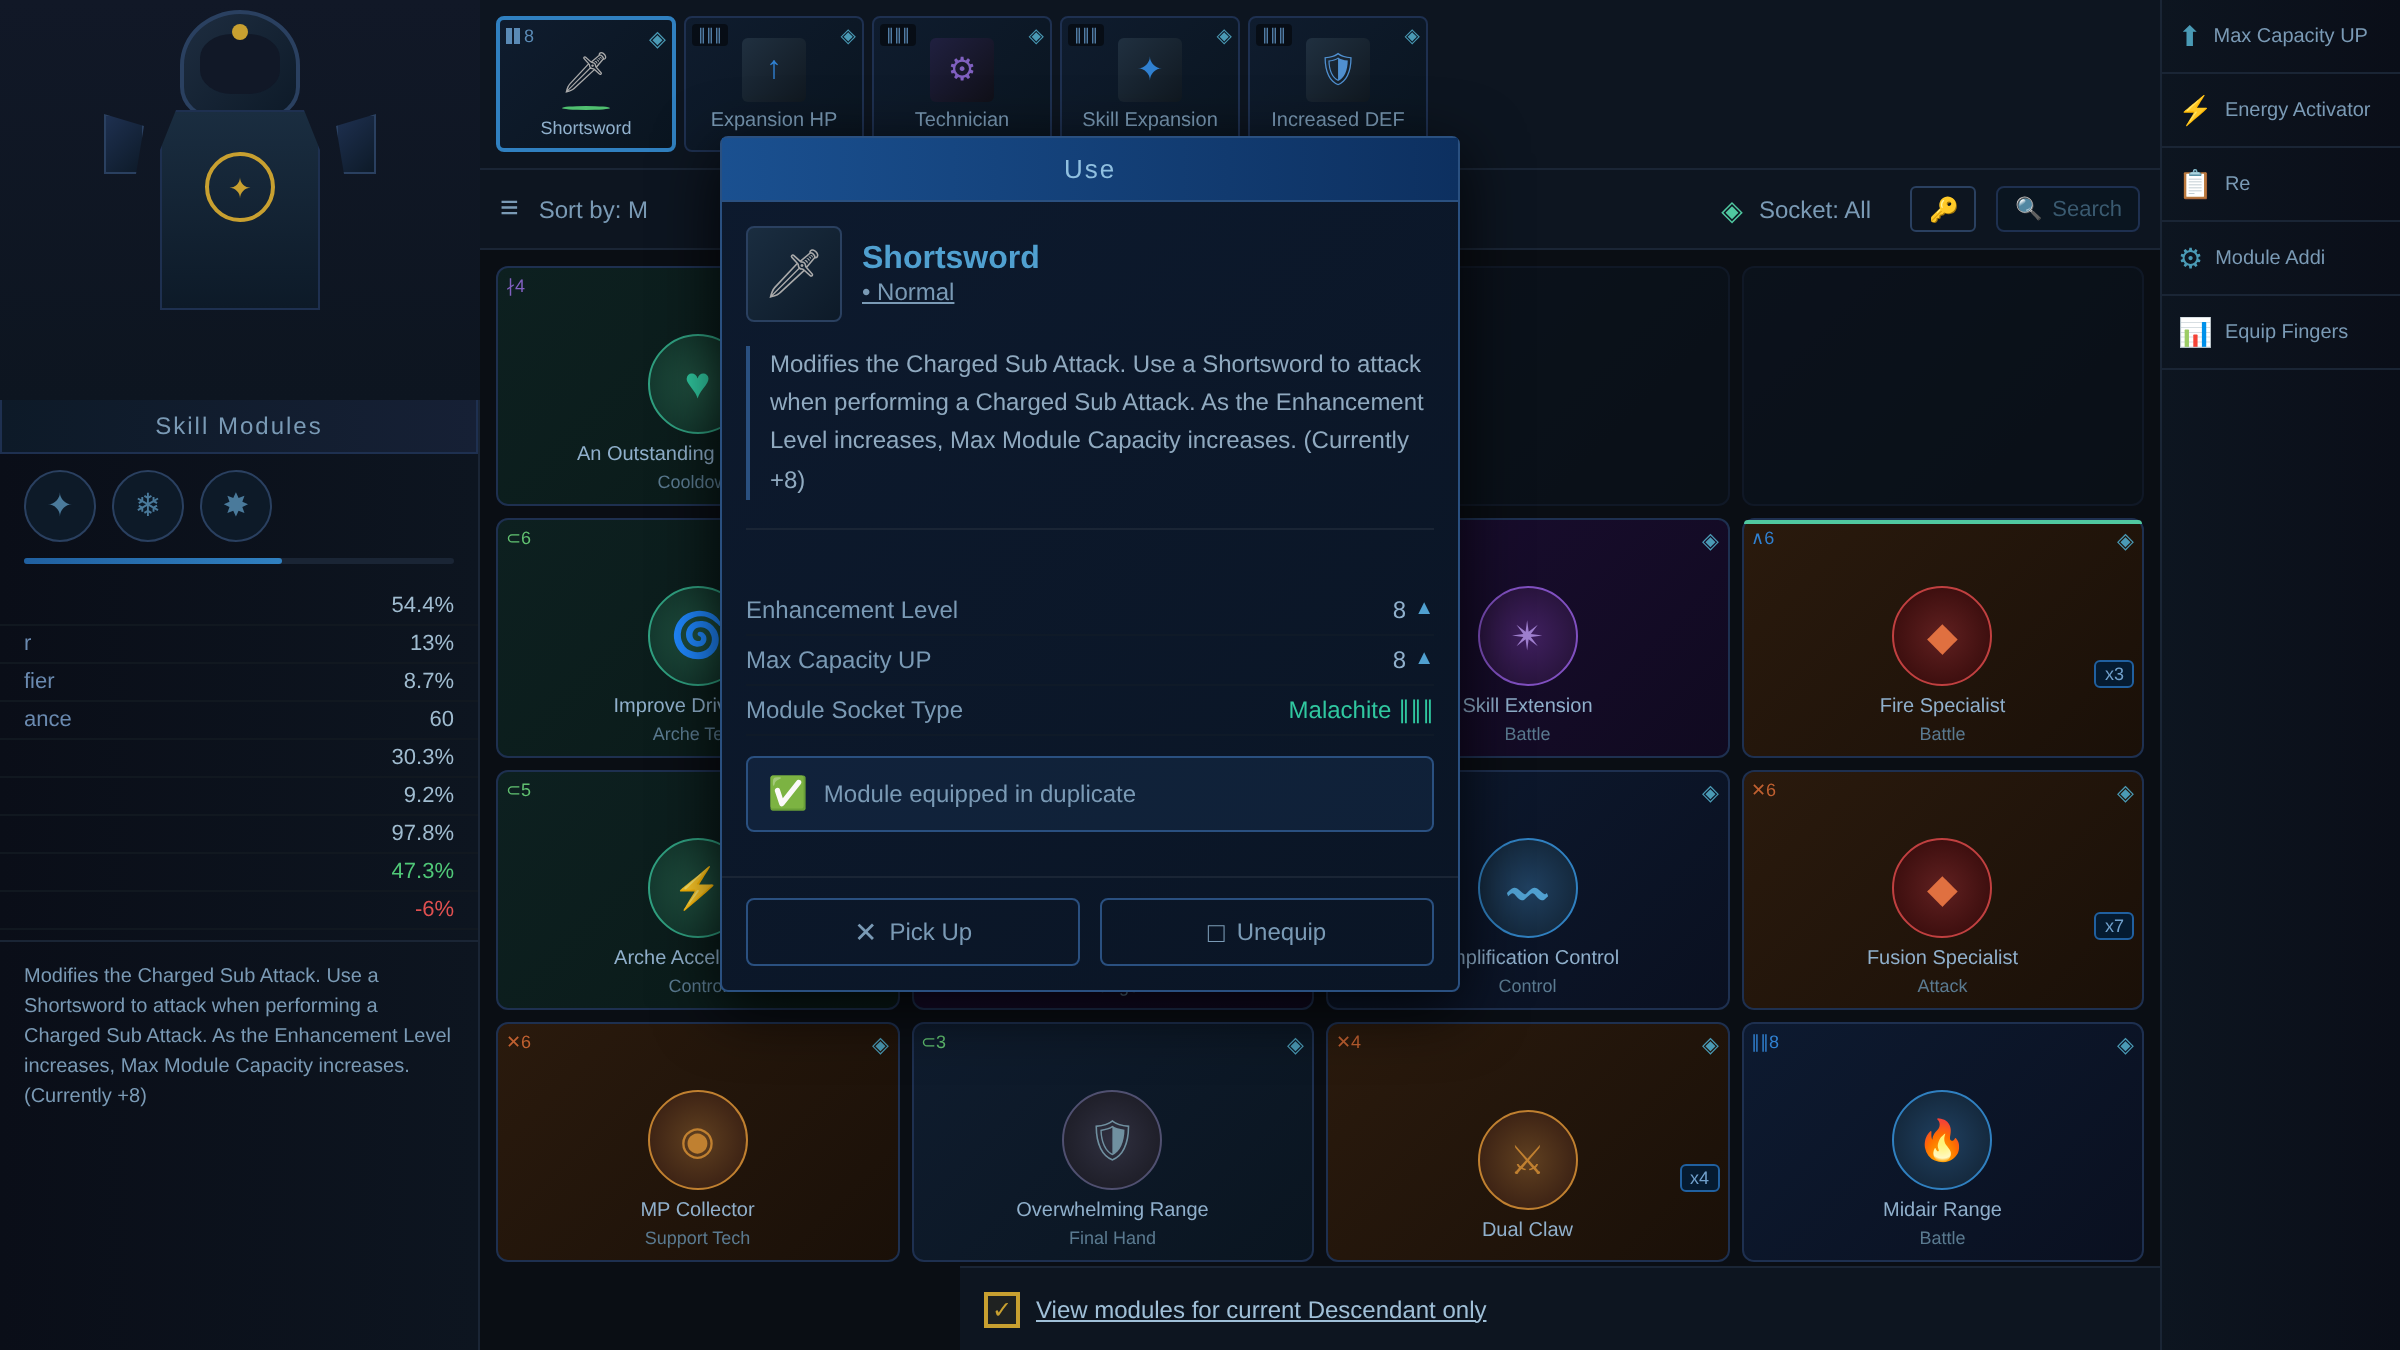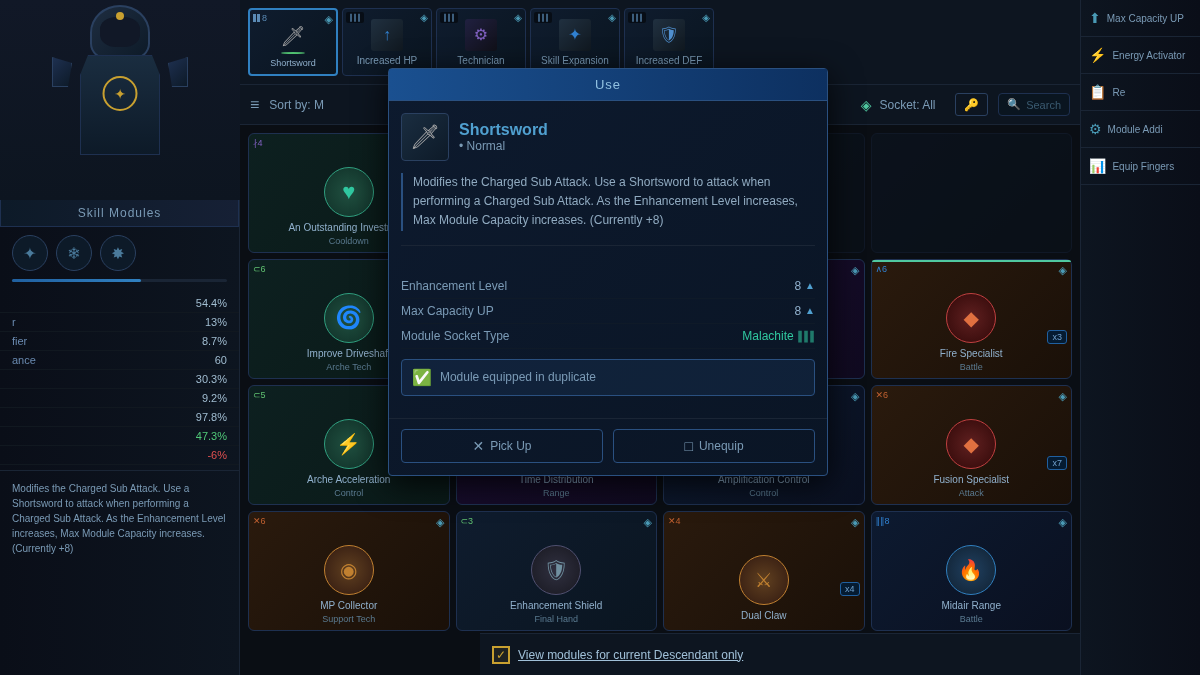--- a/index.html
+++ b/index.html
@@ -334,23 +334,23 @@
       border-bottom: 1px solid #1a2535;
       font-size: 10px;
       color: #7a9ab5;
       cursor: pointer;
     }
     .right-panel-item .rp-icon { font-size: 14px; color: #4a9ab5; }
 
     
     .use-popup {
       position: absolute;
-      left: 388px;
+      left: 360px;
       top: 68px;
-      width: 440px;
+      width: 370px;
       background: linear-gradient(135deg, #0d1a2e, #0a1525);
       border: 1px solid #2a5080;
       border-radius: 4px;
       z-index: 100;
       box-shadow: 0 8px 32px rgba(0,0,0,0.8);
     }
 
     .use-header {
       background: linear-gradient(to right, #1a5090, #0d3060);
       padding: 8px 12px;
@@ -387,20 +387,21 @@
 
     .use-item-name {
       font-size: 16px;
       color: #50a0d0;
       font-weight: bold;
     }
 
     .use-item-rarity {
       font-size: 12px;
       color: #7a9ab5;
+      text-decoration: underline;
     }
 
     .use-desc {
       font-size: 12px;
       color: #90aac0;
       line-height: 1.6;
       margin-bottom: 14px;
       border-left: 2px solid #2a5080;
       padding-left: 10px;
     }
@@ -674,21 +675,21 @@
       <div class="sw-circle"></div>
       <div class="sw-label">Shortsword</div>
     </div>
 
     <div class="module-card">
       <span class="module-tier">∥∥∥</span>
       <span class="module-tier-icon">◈</span>
       <div class="module-icon-placeholder" style="background:linear-gradient(135deg,#203040,#101820);">
         <span style="color:#3080d0;font-size:16px;">↑</span>
       </div>
-      <span>Increased HP</span>
+      <span>Expansion HP</span>
     </div>
 
     <div class="module-card">
       <span class="module-tier">∥∥∥</span>
       <span class="module-tier-icon">◈</span>
       <div class="module-icon-placeholder" style="background:linear-gradient(135deg,#202040,#101018);">
         <span style="color:#8060c0;font-size:16px;">⚙</span>
       </div>
       <span>Technician</span>
     </div>
@@ -851,21 +852,21 @@
       <div class="grid-module-name">MP Collector</div>
       <div class="grid-module-type">Support Tech</div>
     </div>
 
     <div class="grid-module-card">
       <span class="card-tier tier-c">⊂3</span>
       <span class="card-corner-icon">◈</span>
       <div class="card-inner-icon icon-gray">
         <span style="color:#7090a0;font-size:20px;">🛡</span>
       </div>
-      <div class="grid-module-name">Enhancement Shield</div>
+      <div class="grid-module-name">Overwhelming Range</div>
       <div class="grid-module-type">Final Hand</div>
     </div>
 
     <div class="grid-module-card mod-bg-orange">
       <span class="card-tier tier-x">✕4</span>
       <span class="card-corner-icon">◈</span>
       <div class="card-inner-icon icon-orange">
         <span style="color:#c08030;font-size:20px;">⚔</span>
       </div>
       <div class="badge-count">x4</div>

